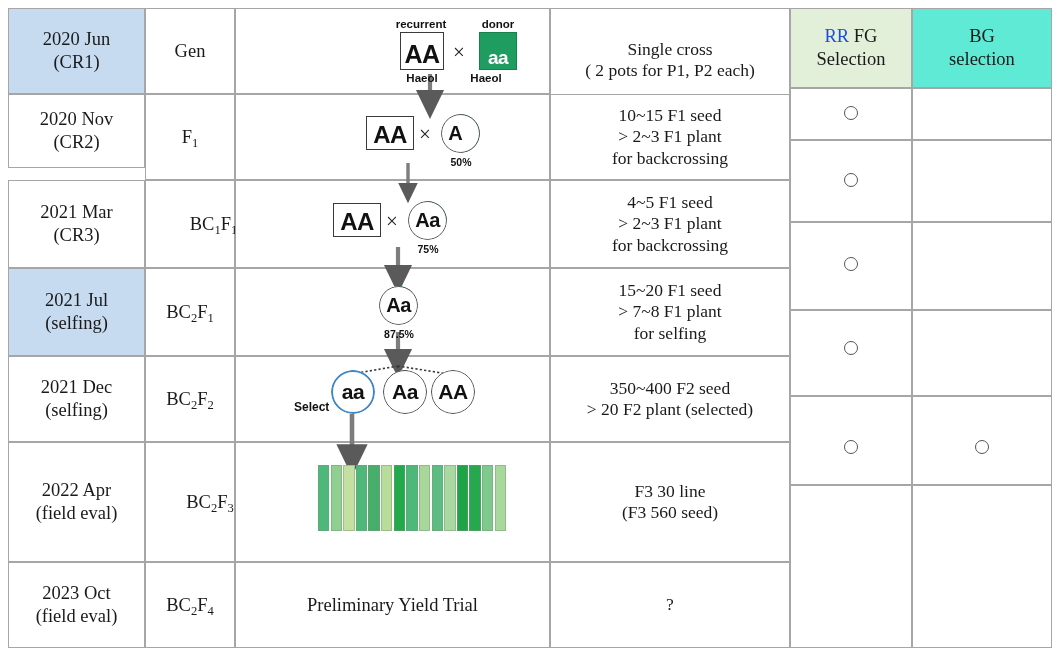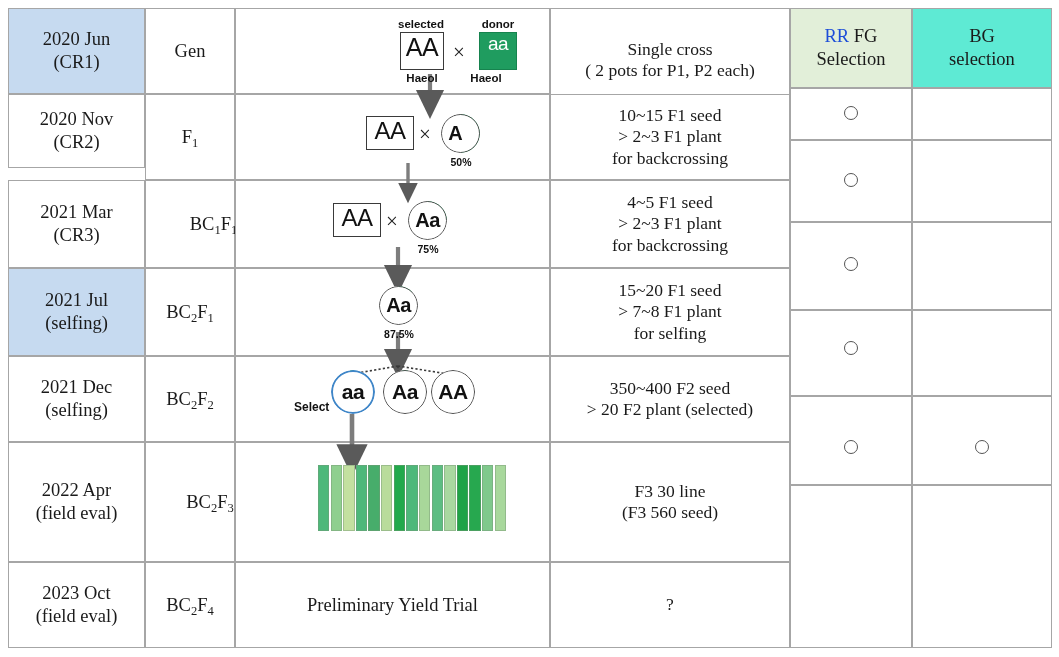--- a/index.html
+++ b/index.html
@@ -38,23 +38,23 @@
 
   
   #diagram{position:absolute;left:0;top:0;width:1059px;height:657px;pointer-events:none;}
 
   
   .gbox{
     position:absolute;
     box-sizing:border-box;
     border:1.4px solid #3a3a3a;
     background:#ffffff;
-    display:flex;align-items:flex-start;justify-content:center;
-    font-family:"Liberation Sans", sans-serif;
-    font-weight:normal;
+    display:flex;align-items:flex-end;justify-content:center;
+    font-family:"Liberation Sans", sans-serif;
+    font-weight:bold;
     color:#111;
     letter-spacing:-0.5px;
   }
   .gbox.donor{background:#1f9c5f;border-color:#16834e;color:#ffffff;}
 
   .smlab{
     position:absolute;
     font-family:"Liberation Sans", sans-serif;
     font-weight:bold;
     font-size:11.5px;
@@ -264,21 +264,21 @@
 
     <line x1="398" y1="332" x2="398" y2="362" stroke="#7d7d7d" stroke-width="4.2" marker-end="url(#ah)"></line>
 
     <path d="M398,366 L352,374" stroke="#3a3a3a" stroke-width="1.6" stroke-dasharray="2.2,2.2" fill="none"></path>
     <path d="M398,366 L398,374" stroke="#3a3a3a" stroke-width="1.6" stroke-dasharray="2.2,2.2" fill="none"></path>
     <path d="M398,366 L448,374" stroke="#3a3a3a" stroke-width="1.6" stroke-dasharray="2.2,2.2" fill="none"></path>
 
     <line x1="352" y1="414" x2="352" y2="459" stroke="#7d7d7d" stroke-width="4.6" marker-end="url(#ah)"></line>
   </svg>
 
-  <div class="smlab" style="left:387px;top:18px;width:68px;">selected</div>
+  <div class="smlab" style="left:387px;top:18px;width:68px;">recurrent</div>
   <div class="gbox" style="left:400px;top:32px;width:44px;height:38px;font-size:25px;">
     <span>AA</span>
   </div>
   <div class="smlab" style="left:397px;top:72px;width:50px;">Haeol</div>
 
   <div class="xsym" style="left:453px;top:40px;">×</div>
 
   <div class="smlab" style="left:472px;top:18px;width:52px;">donor</div>
   <div class="gbox donor" style="left:479px;top:32px;width:38px;height:38px;font-size:19px;">
     <span>aa</span>

